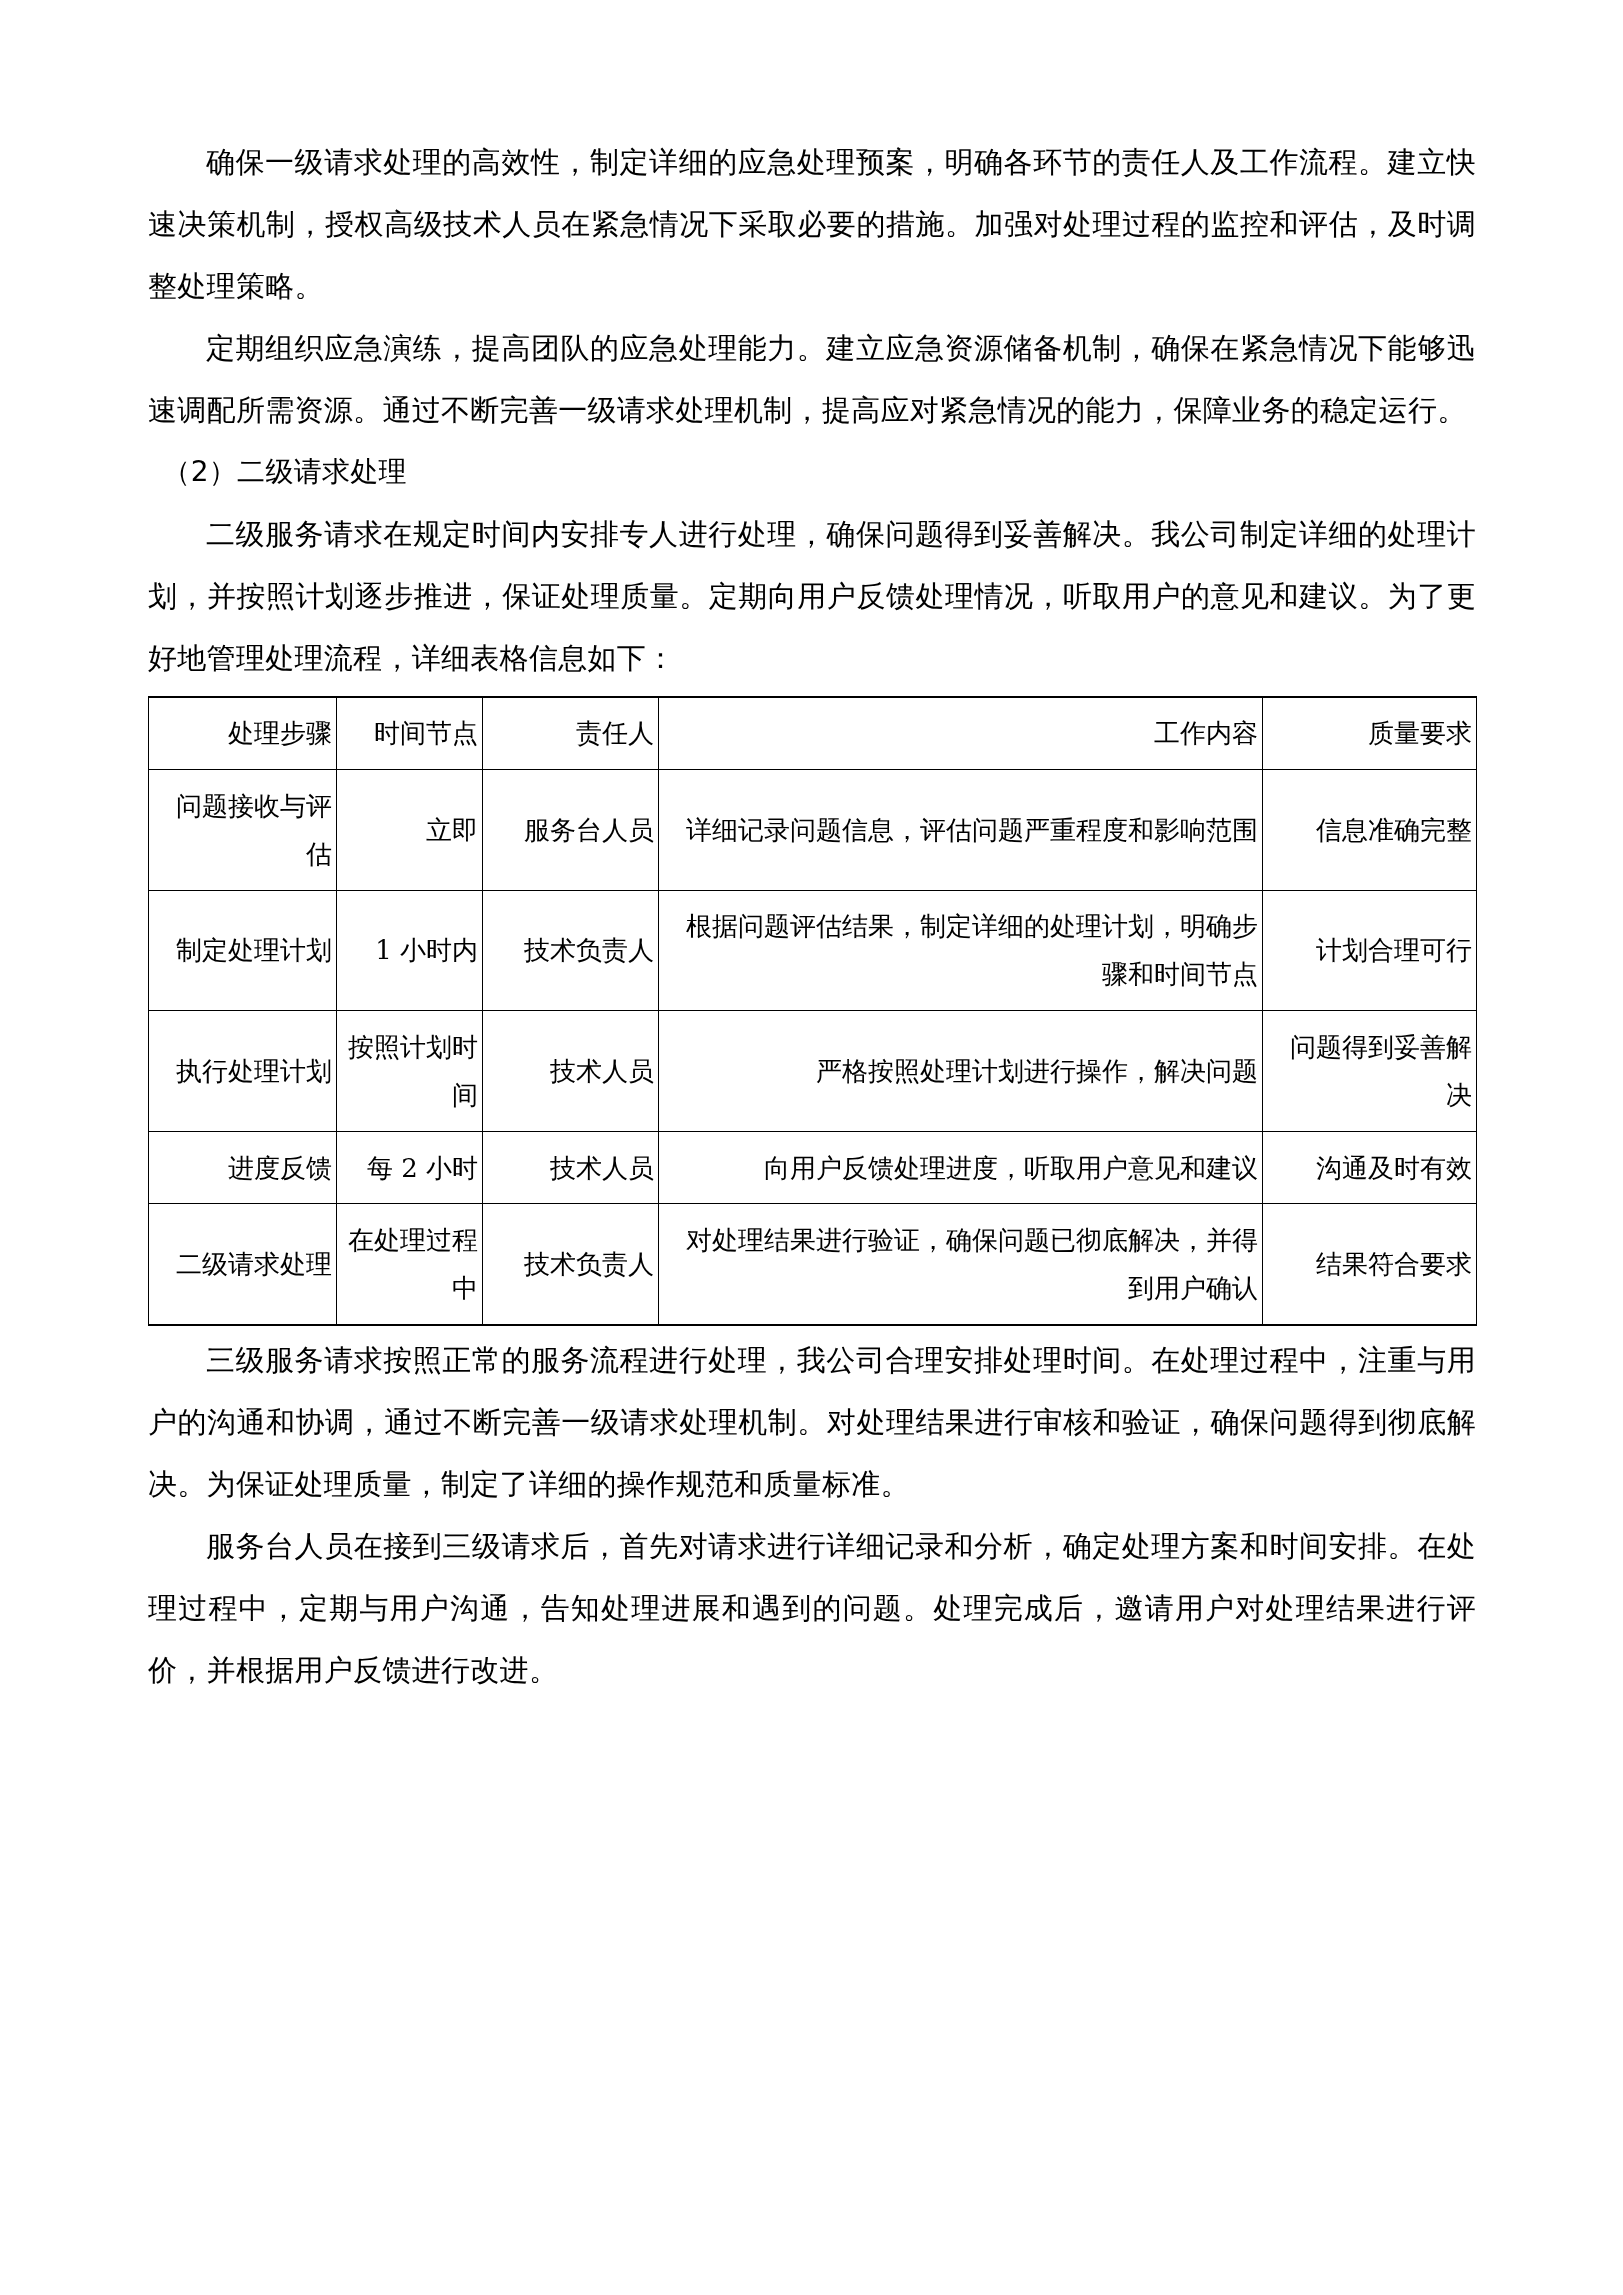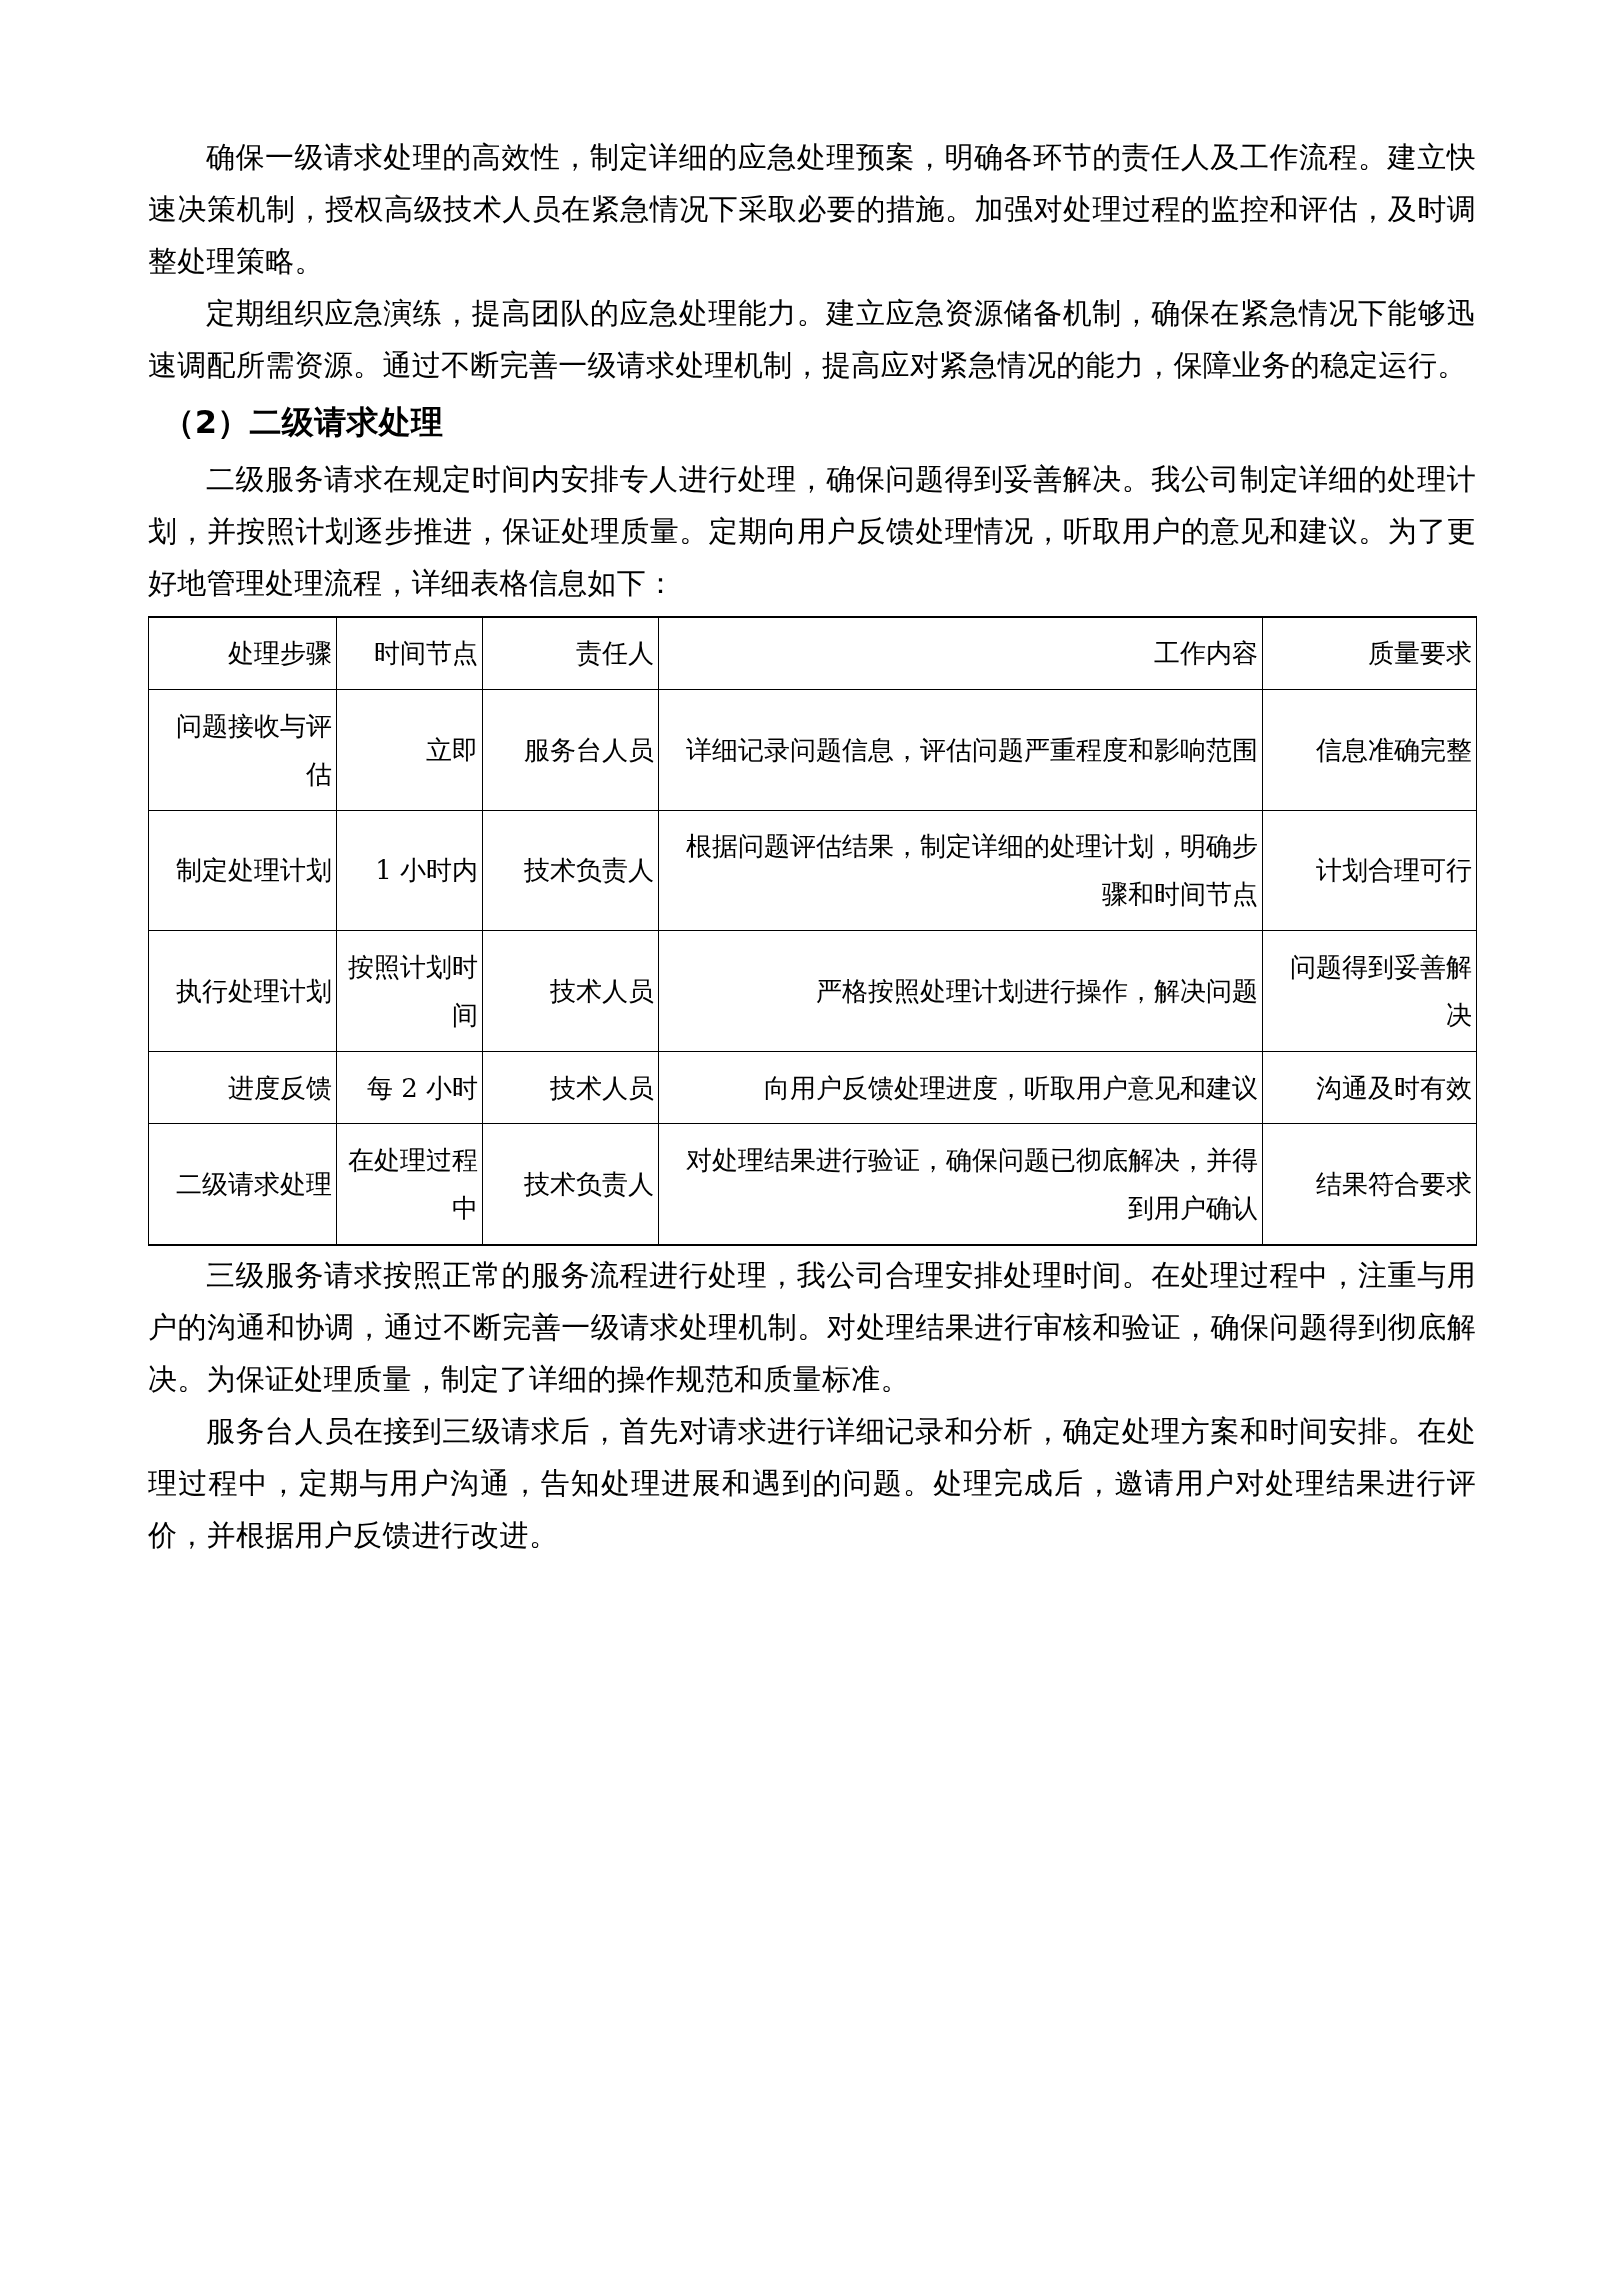--- a/index.html
+++ b/index.html
@@ -21,32 +21,32 @@
     box-sizing: border-box;
     padding: 131px 148px 0 148px;
     background: #ffffff;
   }
   .doc-body {
     width: 1328px;
   }
   p.para {
     margin: 0;
     font-size: 29px;
-    line-height: 52px;
+    line-height: 62px;
     text-align: justify;
     text-justify: inter-ideograph;
     text-indent: 58px;
     letter-spacing: 0.3px;
     font-family: "DejaVu Serif", "Liberation Serif", serif;
   }
   h3.heading {
     margin: 0;
-    font-size: 32px;
+    font-size: 28px;
     line-height: 62px;
-    font-weight: bold;
+    font-weight: normal;
     text-indent: 14.4px;
     letter-spacing: 0.3px;
     font-family: "DejaVu Sans", "Liberation Sans", sans-serif;
   }
   table.proc-table {
     border-collapse: collapse;
     width: 1328px;
     margin: 6.5px 0 2.6px 0;
     table-layout: fixed;
   }

